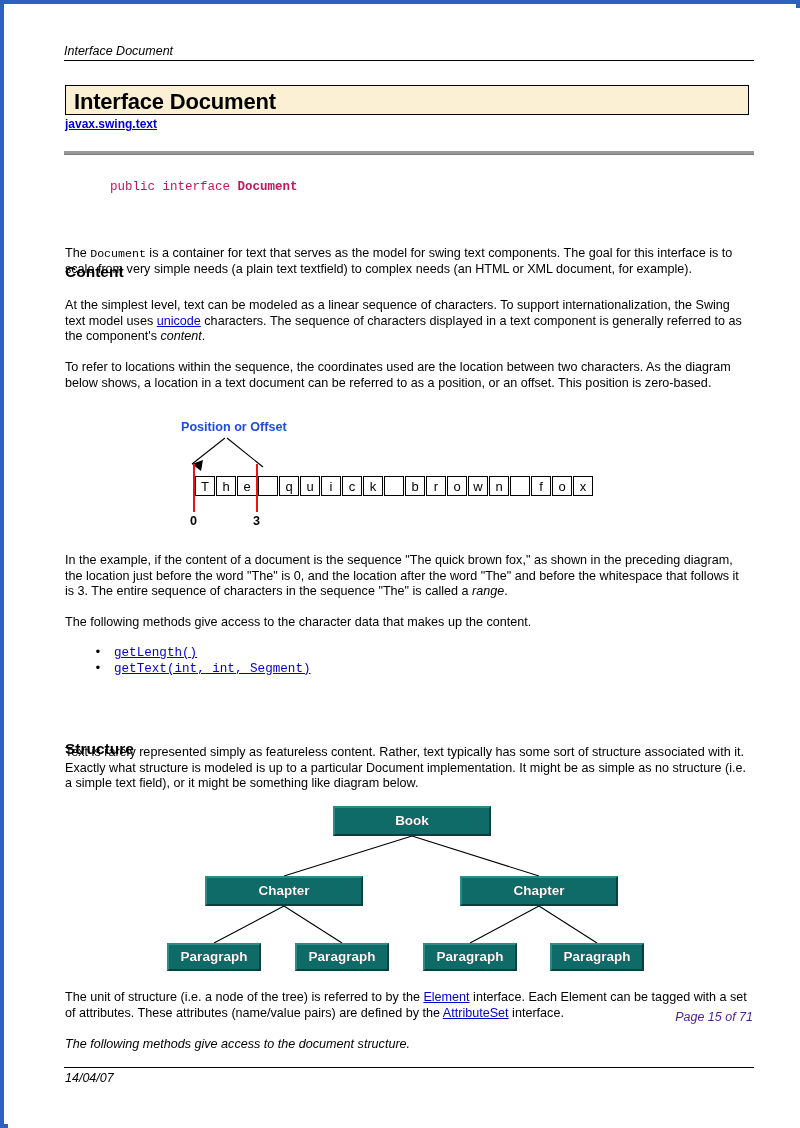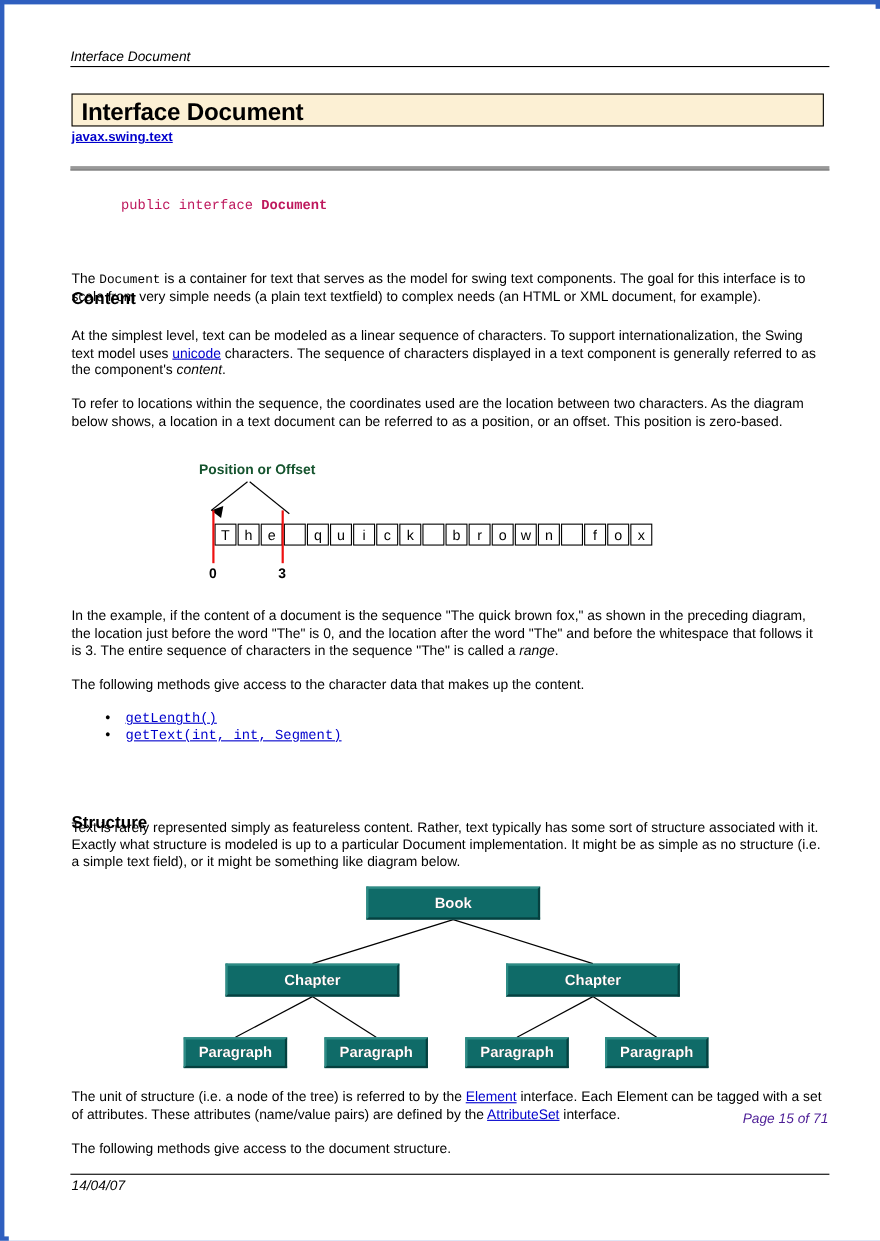--- a/index.html
+++ b/index.html
@@ -164,21 +164,21 @@
     position: absolute;
     left: 170px; top: 412px;
     width: 470px;
     height: 118px;
   }
   #offset-label {
     position: absolute;
     left: 3px; top: 0px;
     font-size: 12.6px;
     font-weight: bold;
-    color: #14532d;
+    color: #1d4ed8;
   }
   #char-row {
     position: absolute;
     left: 17px; top: 56px;
     display: flex;
   }
   .char-cell {
     width: 20px;
     height: 20px;
     border: 1px solid #000000;
@@ -363,20 +363,20 @@
           <div class="tree-node" style="left: 260px; top: 139px; width: 94px; height: 28px; background: rgb(15, 107, 104); color: rgb(255, 255, 255); border-color: rgb(46, 140, 134) rgb(6, 64, 63) rgb(6, 64, 63) rgb(46, 140, 134);">
             <span>Paragraph</span>
           </div>
           <div class="tree-node" style="left: 387px; top: 139px; width: 94px; height: 28px; background: rgb(15, 107, 104); color: rgb(255, 255, 255); border-color: rgb(46, 140, 134) rgb(6, 64, 63) rgb(6, 64, 63) rgb(46, 140, 134);">
             <span>Paragraph</span>
           </div>
         </div>
     </div>
 
     <div class="para" style="top:982px;">The unit of structure (i.e. a node of the tree) is referred to by the <a>Element</a> interface. Each Element can be tagged with a set of attributes. These attributes (name/value pairs) are defined by the <a>AttributeSet</a> interface.</div>
-    <div class="para" style="top:1029px;">The following methods give access to the document structure.</div>
+    <div class="para" style="top:1029px;font-style:italic;">The following methods give access to the document structure.</div>
 
     <div id="footer-rule"></div>
     <div id="footer-date">14/04/07</div>
     <div id="footer-pageno">Page 15 of 71</div>
 
   </div>
 </div>
 
 </body></html>

